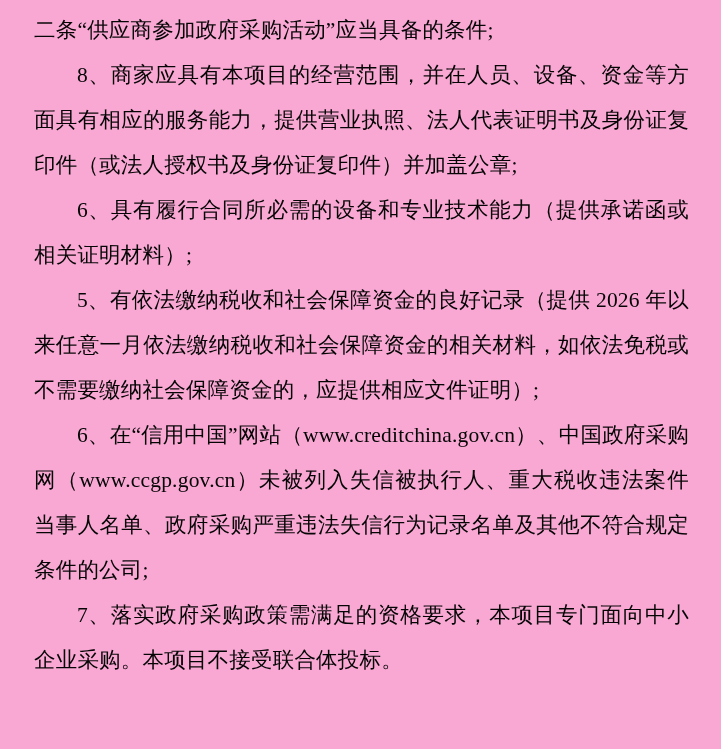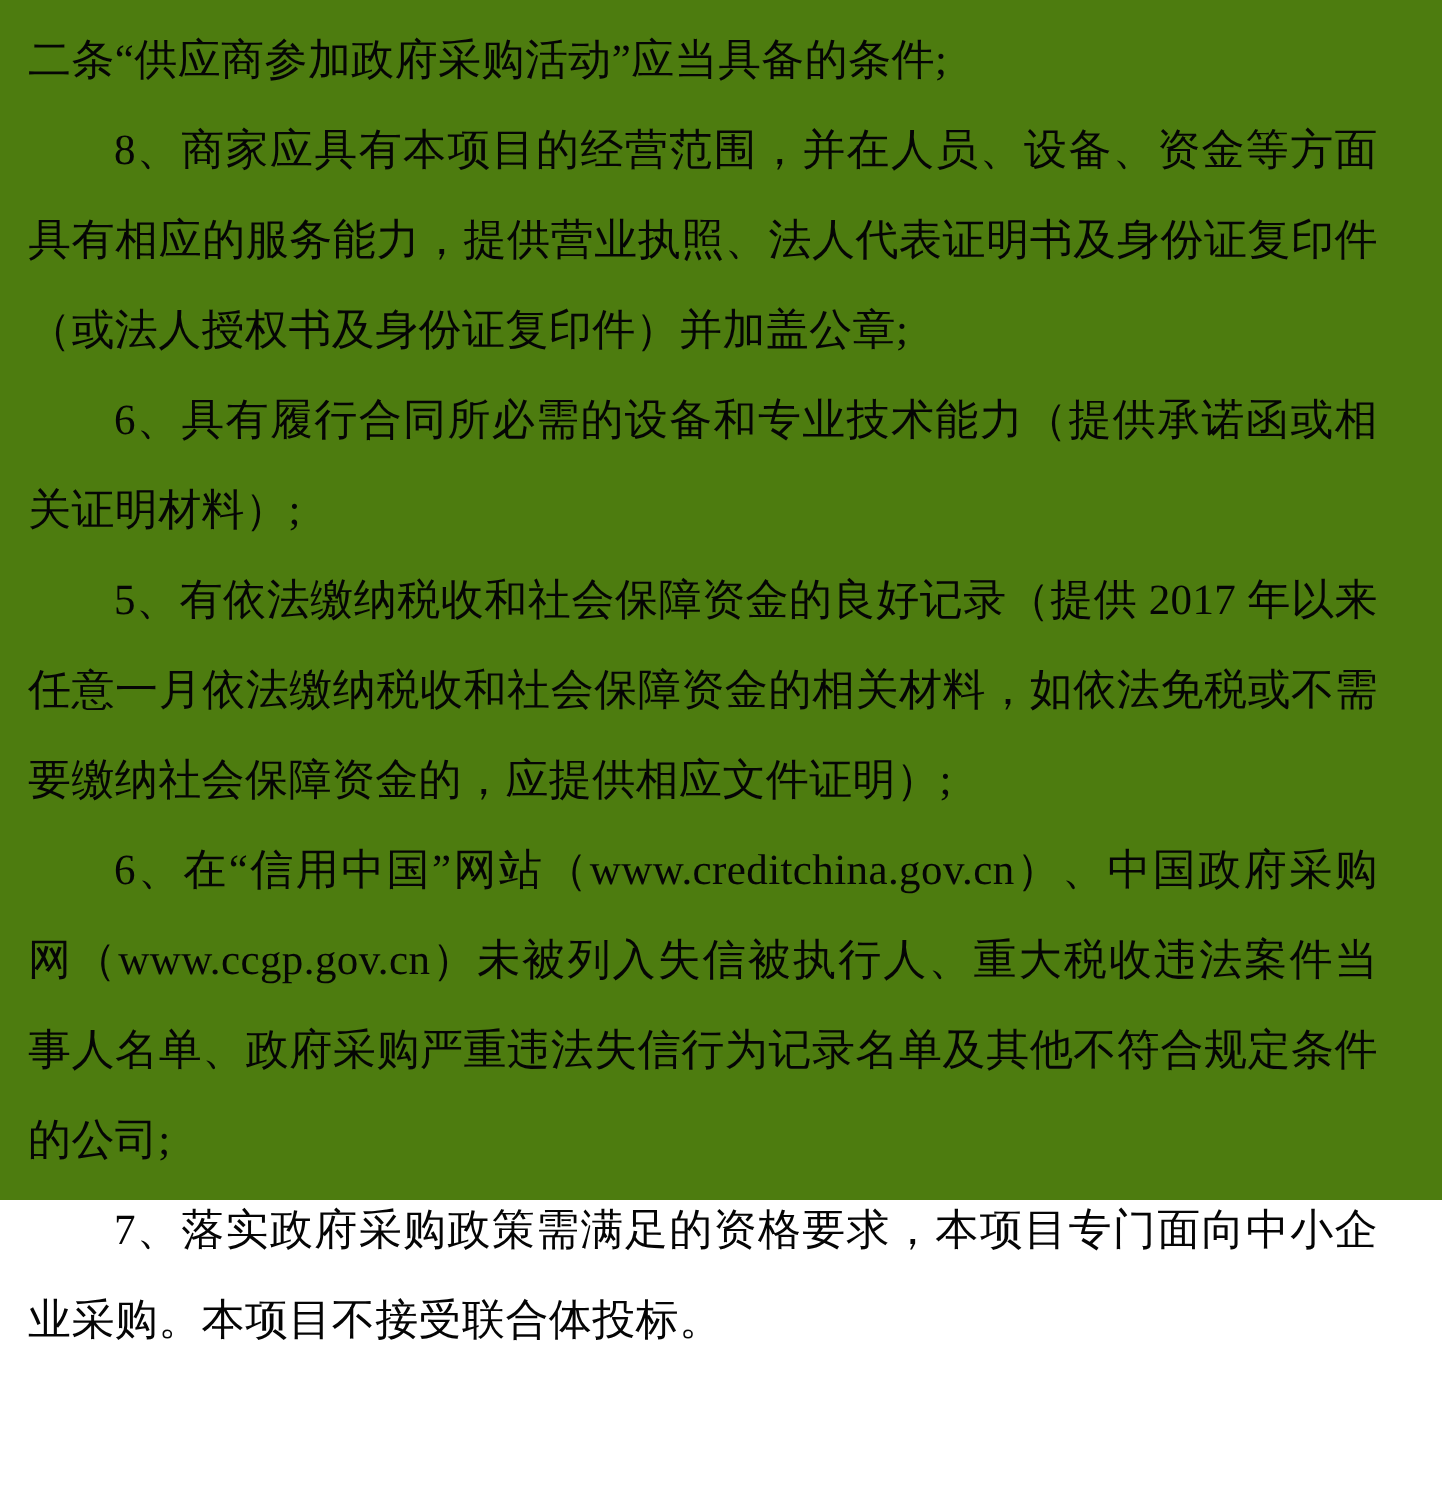--- a/index.html
+++ b/index.html
@@ -10,23 +10,23 @@
     width: 721px;
     height: 749px;
     background: #ffffff;
     font-family: "Liberation Serif", "DejaVu Serif", serif;
     color: #000000;
     overflow: hidden;
   }
   .page {
     box-sizing: border-box;
     width: 721px;
-    height: 600px;
-    padding: 8px 32px 0 14px;
-    background: #4d7c0f;
+    height: 749px;
+    padding: 8px 32px 0 34px;
+    background: #f9a8d4;
   }
   .para {
     font-size: 21.5px;
     line-height: 45px;
     text-align: justify;
     text-justify: inter-ideograph;
     letter-spacing: 0.2px;
     margin: 0;
     color: #050505;
   }
@@ -37,16 +37,16 @@
     text-indent: 0;
   }
 </style>
 </head>
 <body>
 
 <div class="page">
   <p class="para cont">二条“供应商参加政府采购活动”应当具备的条件;</p>
   <p class="para indent">8、商家应具有本项目的经营范围，并在人员、设备、资金等方面具有相应的服务能力，提供营业执照、法人代表证明书及身份证复印件（或法人授权书及身份证复印件）并加盖公章;</p>
   <p class="para indent">6、具有履行合同所必需的设备和专业技术能力（提供承诺函或相关证明材料）;</p>
-  <p class="para indent">5、有依法缴纳税收和社会保障资金的良好记录（提供 2017 年以来任意一月依法缴纳税收和社会保障资金的相关材料，如依法免税或不需要缴纳社会保障资金的，应提供相应文件证明）;</p>
+  <p class="para indent">5、有依法缴纳税收和社会保障资金的良好记录（提供 2026 年以来任意一月依法缴纳税收和社会保障资金的相关材料，如依法免税或不需要缴纳社会保障资金的，应提供相应文件证明）;</p>
   <p class="para indent">6、在“信用中国”网站（www.creditchina.gov.cn）、中国政府采购网（www.ccgp.gov.cn）未被列入失信被执行人、重大税收违法案件当事人名单、政府采购严重违法失信行为记录名单及其他不符合规定条件的公司;</p>
   <p class="para indent">7、落实政府采购政策需满足的资格要求，本项目专门面向中小企业采购。本项目不接受联合体投标。</p>
 </div>
 
 </body></html>

